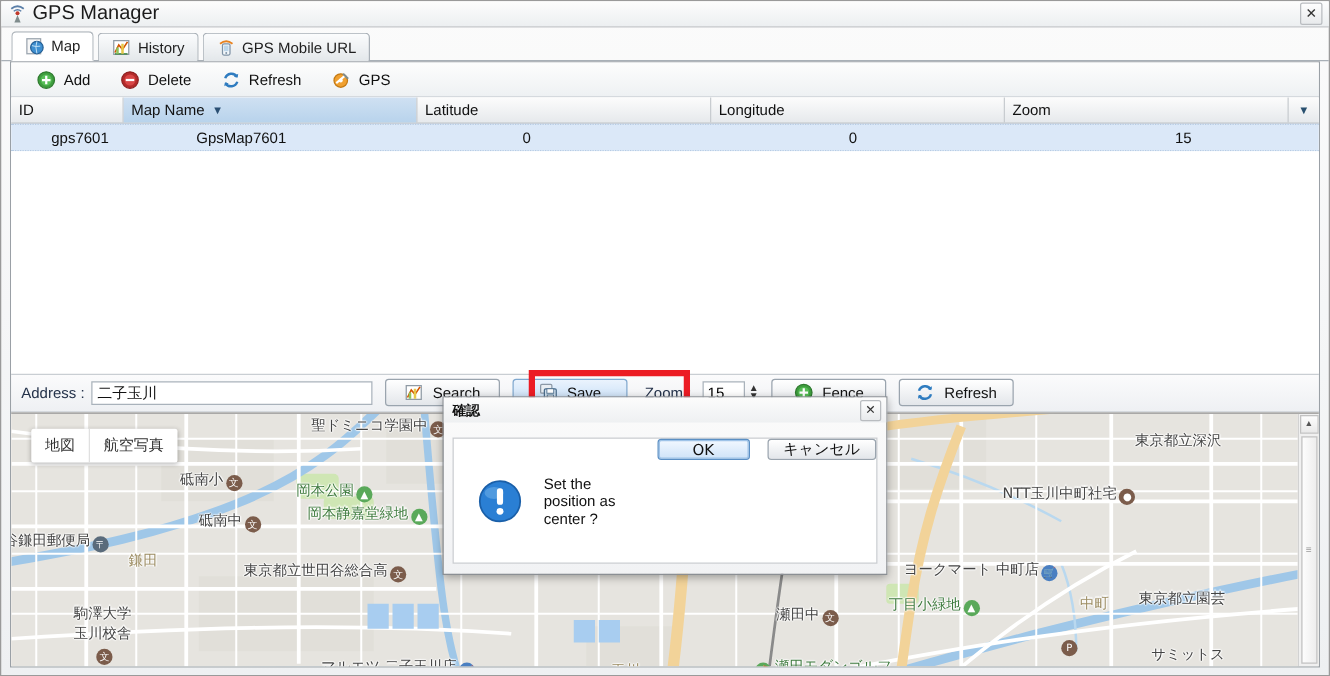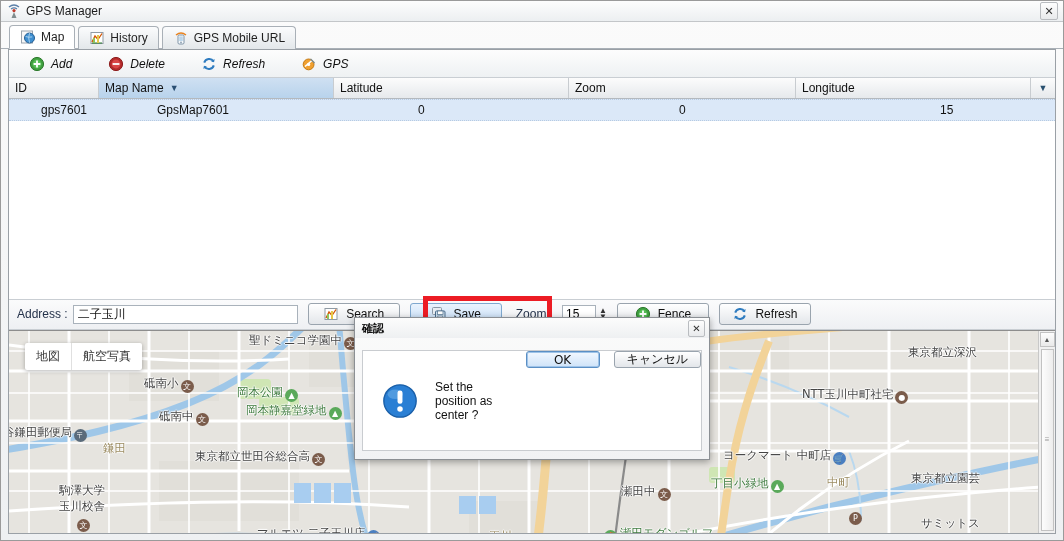--- a/index.html
+++ b/index.html
@@ -13,21 +13,21 @@
     background:linear-gradient(#fbfbfb,#eef0f2);
     border:1px solid #9a9a9a;box-sizing:border-box;
   }
   
   .titlebar{
     height:21px;display:flex;align-items:center;
     background:linear-gradient(#fdfdfd,#eceff1);
     border-bottom:1px solid #c3c6c9;padding:0 2px;box-sizing:border-box;
   }
   .title-ico{width:16px;height:16px;margin:0 4px 0 3px;flex:0 0 auto;}
-  .title-text{font-size:12px;color:#1b1b1b;}
+  .title-text{font-size:16px;color:#1b1b1b;}
   .title-close{
     margin-left:auto;width:16px;height:16px;margin-right:3px;
     border:1px solid #b9bcc0;border-radius:2px;
     background:linear-gradient(#fefefe,#e8eaec);
     display:flex;align-items:center;justify-content:center;
     font-size:11px;line-height:1;color:#333;cursor:pointer;
   }
   
   .tabstrip{
     height:27px;display:flex;align-items:flex-end;
@@ -50,25 +50,24 @@
   }
   .tab .ti{width:16px;height:16px;flex:0 0 auto;}
   
   .panel{
     position:absolute;left:7px;right:7px;top:48px;bottom:6px;
     background:#ffffff;border:1px solid #9aa0a6;box-sizing:border-box;
     display:flex;flex-direction:column;
   }
   
   .gridtool{
-    height:28px;flex:0 0 auto;display:flex;align-items:center;gap:16px;
+    height:28px;flex:0 0 auto;display:flex;align-items:center;gap:4px;
     padding-left:10px;box-sizing:border-box;
     background:linear-gradient(#fdfdfd,#eef1f3);
     border-bottom:1px solid #c9ced3;
-    font-style:italic;
   }
   .tbtn{
     display:flex;align-items:center;gap:6px;height:22px;padding:0 9px;
     border:1px solid transparent;border-radius:3px;cursor:pointer;
     font-size:12px;color:#101010;
   }
   .tbtn .bi{width:16px;height:16px;flex:0 0 auto;}
   
   .gridwrap{flex:1 1 auto;display:flex;flex-direction:column;min-height:0;background:#fff;}
   .ghead{
@@ -312,25 +311,25 @@
         <div class="gh" style="width:90px">
           <span>ID</span>
         </div>
         <div class="gh sorted" style="width:235px">
           <span>Map Name</span>
           <span class="sortarrow">▼</span>
         </div>
         <div class="gh" style="width:235px">
           <span>Latitude</span>
         </div>
+        <div class="gh" style="width:235px">
+          <span>Longitude</span>
+        </div>
         <div class="gh" style="flex:1 1 auto">
           <span>Zoom</span>
-        </div>
-        <div class="gh" style="width:235px">
-          <span>Longitude</span>
         </div>
         <div class="gh gh-menu">▼</div>
       </div>
       <div class="grow">
         <div class="gc" style="width:90px">gps7601</div>
         <div class="gc" style="width:235px">GpsMap7601</div>
         <div class="gc" style="width:235px">0</div>
         <div class="gc" style="width:235px">0</div>
         <div class="gc" style="flex:1 1 auto">15</div>
         <div class="gc" style="width:24px;background:#fff"></div>
@@ -499,21 +498,21 @@
         <div class="mlabel poi" style="left:50px;top:168px;"><span>玉川校舎</span></div>
         <div class="mlabel poi" style="left:66px;top:184px;"><span class="poidot d-school">文</span></div>
         <div class="mlabel poi" style="left:248px;top:195px;"><span>マルエツ 二子玉川店</span><span class="poidot d-shop">🛒</span></div>
         <div class="mlabel tan" style="left:480px;top:198px;">玉川</div>
         <div class="mlabel poi" style="left:612px;top:153px;"><span>瀬田中</span><span class="poidot d-school">文</span></div>
         <div class="mlabel green" style="left:595px;top:195px;"><span class="poidot d-park" style="margin-right:3px;margin-left:0;">⛳</span><span>瀬田モダンゴルフ</span></div>
         <div class="mlabel poi" style="left:793px;top:56px;"><span>NTT玉川中町社宅</span><span class="poidot d-bldg">●</span></div>
         <div class="mlabel poi" style="left:899px;top:14px;">東京都立深沢</div>
         <div class="mlabel poi" style="left:714px;top:117px;"><span>ヨークマート 中町店</span><span class="poidot d-shop">🛒</span></div>
         <div class="mlabel green" style="left:702px;top:145px;"><span>丁目小緑地</span><span class="poidot d-park">▲</span></div>
-        <div class="mlabel tan" style="left:818px;top:144px;">中町</div>
+        <div class="mlabel tan" style="left:855px;top:144px;">中町</div>
         <div class="mlabel poi" style="left:902px;top:140px;">東京都立園芸</div>
         <div class="mlabel poi" style="left:912px;top:185px;">サミットス</div>
 
         <div class="mlabel" style="left:838px;top:177px;"><span class="poidot d-bldg">P</span></div>
 
       </div>
 
       <div class="vscroll">
         <div class="vs-up">▲</div>
         <div class="vs-thumb">

